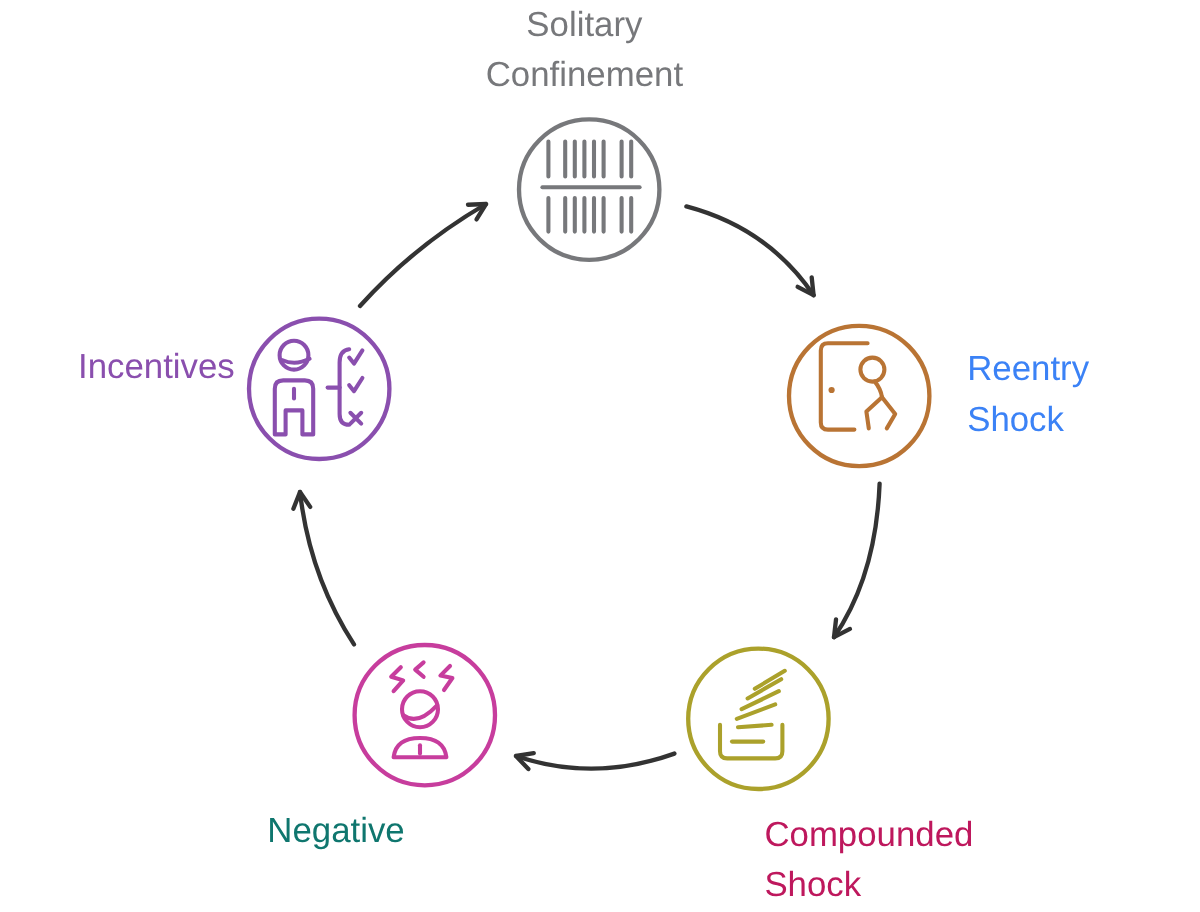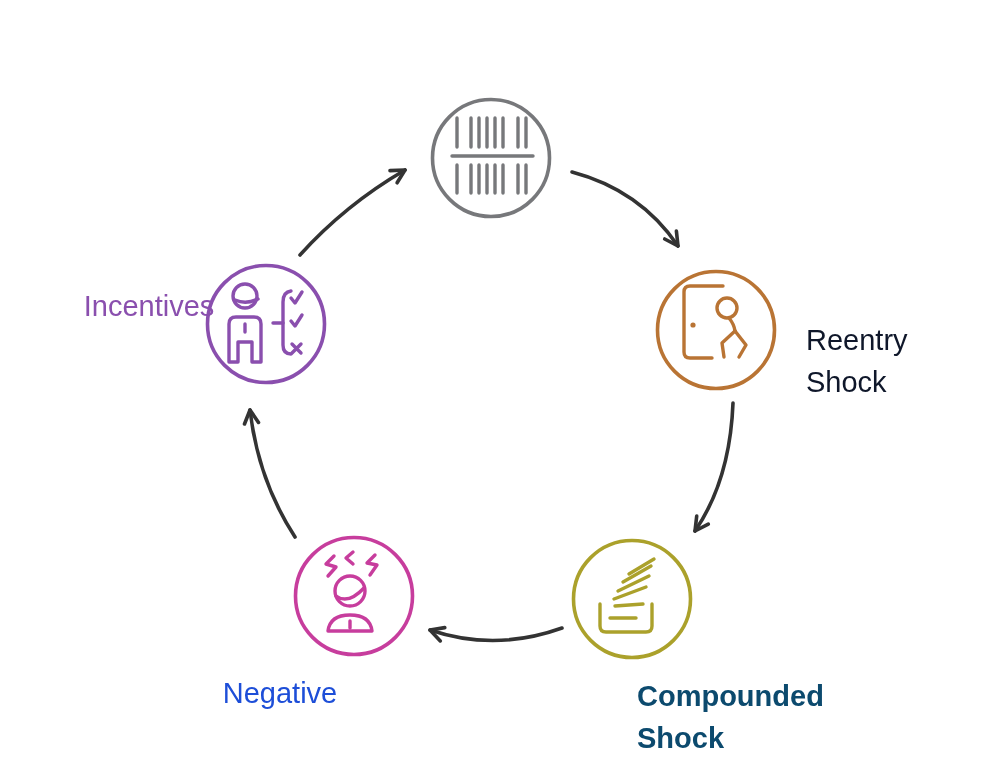--- a/index.html
+++ b/index.html
@@ -44,21 +44,21 @@
     font-size: 29px;
     line-height: 42px;
     font-weight: 400;
     white-space: nowrap;
   }
   .label .line { display: block; }
   .label-solitary   { left: 312px; top: 0px;   width: 350px; text-align: center; }
   .label-reentry    { left: 806px; top: 287px; text-align: left; }
   .label-compounded { left: 637px; top: 675px; text-align: left; }
   .label-negative   { left: 180px; top: 672px; width: 200px; text-align: center; }
-  .label-incentives { left: 6px;   top: 285px; width: 190px; text-align: center; padding-left: 48px; }
+  .label-incentives { left: 17px;   top: 285px; width: 190px; text-align: left; padding-left: 48px; }
 </style>
 </head>
 <body>
 
 <div class="canvas">
 
   <div class="arrows-layer" style="color: rgb(51, 51, 51);">
     <svg viewBox="0 0 1000 760">
 
       <g>
@@ -153,32 +153,36 @@
         <path d="M 41 62 L 41 70"></path>
         <path d="M 87 29 Q 79 30 79 40 L 79 83 Q 79 92 87 92"></path>
         <path d="M 69 61 L 79 61"></path>
         <path d="M 87 36 L 91 41 L 98 30"></path>
         <path d="M 87 59 L 91 64 L 98 53"></path>
         <path d="M 88 82 L 97 91 M 97 82 L 88 91"></path>
       </g>
     </svg>
   </div>
 
+  <div class="label label-solitary" style="color: rgb(119, 120, 123);">
+    <span class="line">Solitary</span>
+    <span class="line">Confinement</span>
+  </div>
 
-  <div class="label label-reentry" style="color: #0f172a; margin-top: 32px;">
+  <div class="label label-reentry" style="color: #3b82f6;">
     <span class="line">Reentry</span>
     <span class="line">Shock</span>
   </div>
 
-  <div class="label label-compounded" style="color: #0c4a6e; font-weight: bold;">
+  <div class="label label-compounded" style="color: #be185d;">
     <span class="line">Compounded</span>
     <span class="line">Shock</span>
   </div>
 
-  <div class="label label-negative" style="color: #1d4ed8;">
+  <div class="label label-negative" style="color: #0f766e;">
     <span class="line">Negative</span>
   </div>
 
   <div class="label label-incentives" style="color: rgb(138, 79, 174);">
     <span class="line">Incentives</span>
   </div>
 
 </div>
 
 </body></html>

